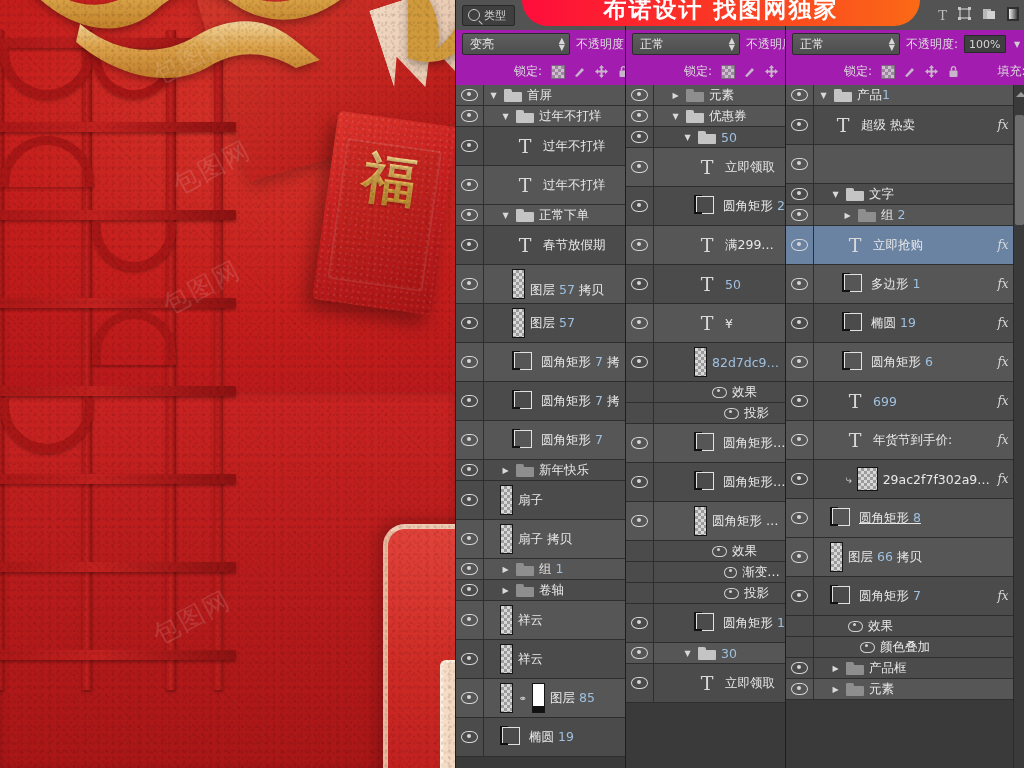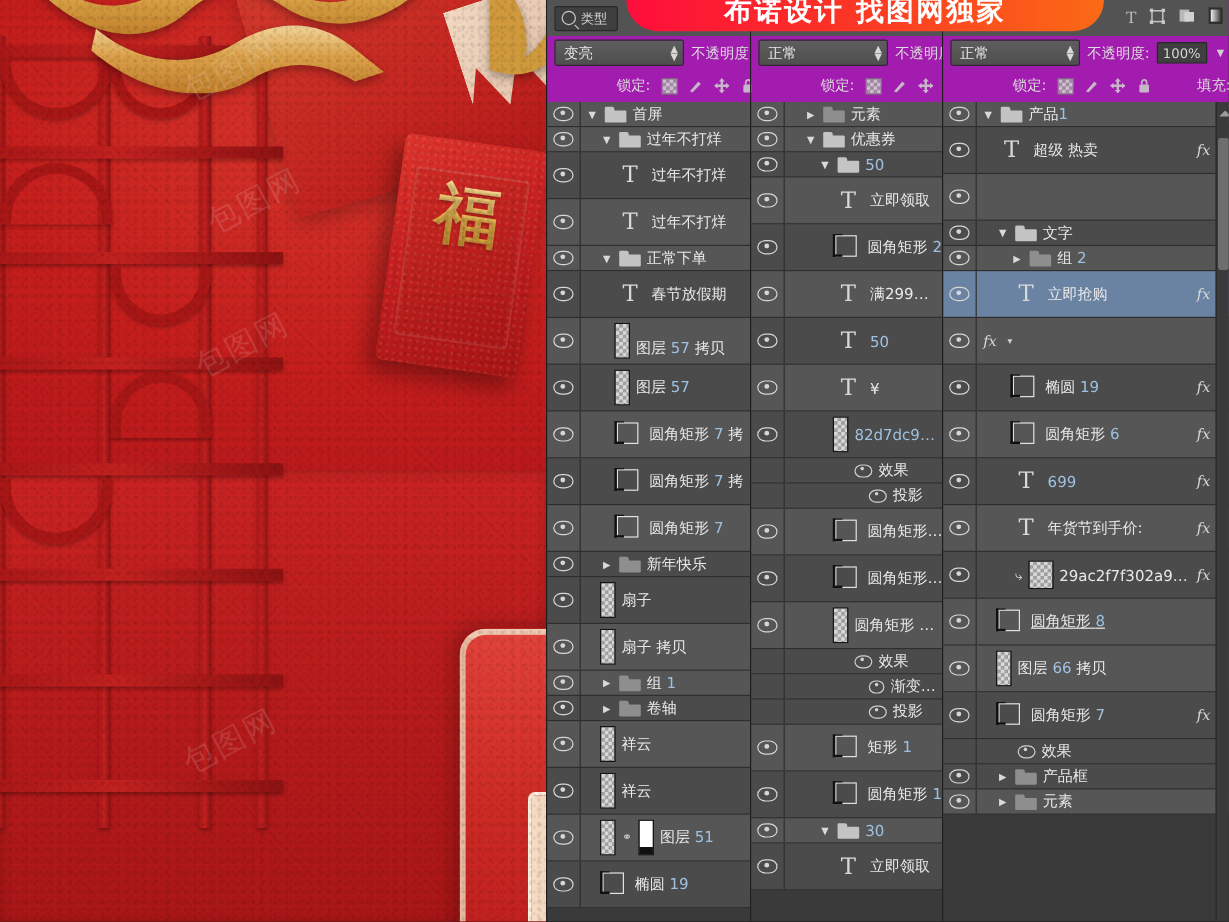--- a/index.html
+++ b/index.html
@@ -451,21 +451,21 @@
             </div>
           </div>
           <div class="row tall alt">
             <div class="eyecell">
               <span class="eye"></span>
             </div>
             <div class="body" style="padding-left: 16px;">
               <span class="thumb checker"></span>
               <span class="link">⚭</span>
               <span class="mask"></span>
-              <span class="lname">图层 <span class="num">51</span></span>
+              <span class="lname">图层 <span class="num">85</span></span>
             </div>
           </div>
           <div class="row tall">
             <div class="eyecell">
               <span class="eye"></span>
             </div>
             <div class="body" style="padding-left: 16px;">
               <span class="tshape"></span>
               <span class="lname">椭圆 <span class="num">19</span></span>
             </div>
@@ -649,29 +649,20 @@
             <div class="body" style="padding-left: 64px;">
               <span class="eye-sm" style="margin-left: 6px;"></span>
               <span class="lname">渐变叠加</span>
             </div>
           </div>
           <div class="row short">
             <div class="eyecell"></div>
             <div class="body" style="padding-left: 64px;">
               <span class="eye-sm" style="margin-left: 6px;"></span>
               <span class="lname">投影</span>
-            </div>
-          </div>
-          <div class="row tall alt">
-            <div class="eyecell">
-              <span class="eye"></span>
-            </div>
-            <div class="body" style="padding-left: 40px;">
-              <span class="tshape"></span>
-              <span class="lname">矩形 <span class="num">1</span></span>
             </div>
           </div>
           <div class="row tall">
             <div class="eyecell">
               <span class="eye"></span>
             </div>
             <div class="body" style="padding-left: 40px;">
               <span class="tshape"></span>
               <span class="lname">圆角矩形 <span class="num">1</span></span>
             </div>
@@ -823,20 +814,24 @@
               <span class="ttext">T</span>
               <span class="lname">立即抢购</span>
             </div>
             <span class="fxcell">fx</span>
             <span class="drop">▾</span>
           </div>
           <div class="row tall alt">
             <div class="eyecell">
               <span class="eye"></span>
             </div>
+            <div class="body" style="padding-left: 28px;">
+              <span class="tshape"></span>
+              <span class="lname">多边形 <span class="num">1</span></span>
+            </div>
             <span class="fxcell">fx</span>
             <span class="drop">▾</span>
           </div>
           <div class="row tall">
             <div class="eyecell">
               <span class="eye"></span>
             </div>
             <div class="body" style="padding-left: 28px;">
               <span class="tshape"></span>
               <span class="lname">椭圆 <span class="num">19</span></span>
@@ -916,20 +911,27 @@
               <span class="lname">圆角矩形 <span class="num">7</span></span>
             </div>
             <span class="fxcell">fx</span>
             <span class="drop">▾</span>
           </div>
           <div class="row short">
             <div class="eyecell"></div>
             <div class="body" style="padding-left: 28px;">
               <span class="eye-sm" style="margin-left: 6px;"></span>
               <span class="lname">效果</span>
+            </div>
+          </div>
+          <div class="row short">
+            <div class="eyecell"></div>
+            <div class="body" style="padding-left: 40px;">
+              <span class="eye-sm" style="margin-left: 6px;"></span>
+              <span class="lname">颜色叠加</span>
             </div>
           </div>
           <div class="row short">
             <div class="eyecell">
               <span class="eye"></span>
             </div>
             <div class="body" style="padding-left: 16px;">
               <span class="tw">▶</span>
               <span class="folder fo-closed">
                 <b></b>

